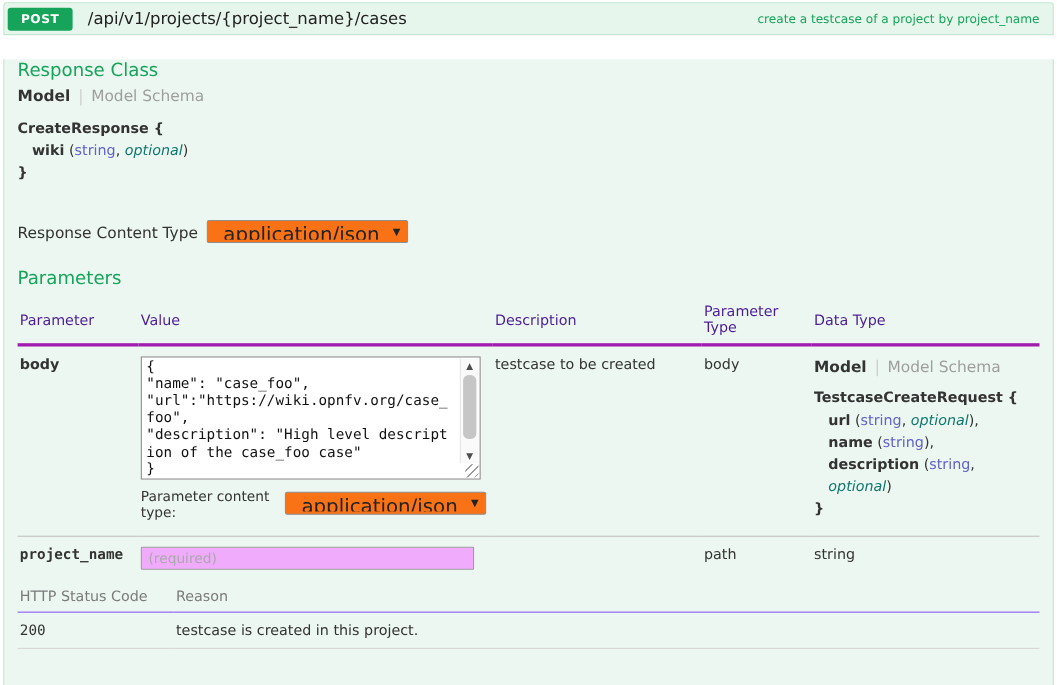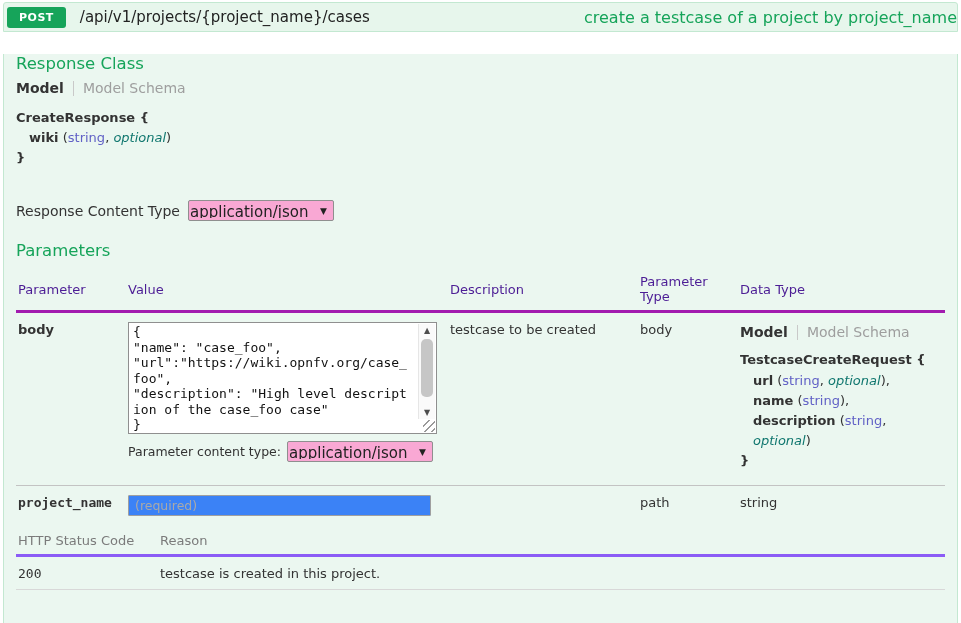--- a/index.html
+++ b/index.html
@@ -7,21 +7,21 @@
   body { font-family:"DejaVu Sans","Liberation Sans",sans-serif; color:#333; width:961px; }
   .page { width:961px; height:623px; background:#fff; overflow:hidden; }
   .operation { margin:2px 3px; }
 
   
   .op-heading { height:30px; background:#e7f6ec; border:1px solid #c3e8d1; border-radius:3px 3px 0 0;
                 display:flex; align-items:center; }
   .method-badge { background:#16a45a; color:#fff; font-size:11px; font-weight:bold; letter-spacing:.5px;
                   text-transform:uppercase; padding:5px 12px; border-radius:3px; margin-left:3px; line-height:1; }
   .path { font-size:15px; color:#222; margin-left:14px; text-decoration:none; }
-  .op-summary { margin-left:auto; font-size:16px; color:#16a45a; text-decoration:none; }
+  .op-summary { margin-left:auto; margin-right:12px; font-size:11px; color:#16a45a; text-decoration:none; }
 
   
   .op-content { background:#ebf7f0; border:1px solid #c3e8d1; border-top:0; min-height:587px;
                 padding:0 12px 14px 12px; }
   h4.section-title { font-size:16.5px; font-weight:400; color:#16a45a; margin:20px 0 7px 0; }
   h4.first { margin-top:22px; }
 
   .sig-tabs { display:flex; align-items:center; font-size:14px; margin-bottom:12px; }
   .tab-active { font-weight:bold; color:#333; cursor:pointer; }
   .tab-sep { width:1px; height:15px; background:#c9c9c9; margin:0 9px; }
@@ -31,23 +31,23 @@
   .sig-head, .sig-close, .sig-name { font-weight:bold; color:#333; }
   .sig-prop { margin-left:13px; }
   .sig-type { color:#6161c6; }
   .sig-opt { font-style:italic; color:#0f766e; }
 
   .rct-row { margin-top:32px; display:flex; align-items:center; font-size:14px; }
   .rct-row .lbl { margin-right:8px; }
 
   
   .select-wrap { position:relative; display:inline-block; }
-  select { -webkit-appearance:none; appearance:none; background:#f9a8d4; border:1px solid #8f8f8f; border-radius:2px;
-           font-family:"DejaVu Sans","Liberation Sans",sans-serif; font-size:15px; color:#222;
-           padding:2px 24px 2px 1px; height:21px; }
+  select { -webkit-appearance:none; appearance:none; background:#f97316; border:1px solid #8f8f8f; border-radius:2px;
+           font-family:"DejaVu Sans","Liberation Sans",sans-serif; font-size:18px; color:#222;
+           padding:2px 24px 2px 14px; height:21px; }
   .caret { position:absolute; right:7px; top:50%; transform:translateY(-52%); font-size:9px; color:#222; pointer-events:none; }
 
   
   table.params { width:100%; border-collapse:collapse; table-layout:fixed; margin-top:2px; }
   table.params th { text-align:left; font-weight:400; font-size:13px; color:#4c1d95;
                     padding:7px 6px 6px 2px; border-bottom:3px solid #a21caf; }
   table.params td { vertical-align:top; font-size:13px; color:#333; padding:9px 6px 10px 2px; }
   tr.row-body td { border-bottom:1px solid #c3c3c3; padding-bottom:14px; }
   .pname { font-weight:bold; font-size:13px; }
   .pname-code { font-family:"DejaVu Sans Mono","Liberation Mono",monospace; font-weight:bold; font-size:13px; }
@@ -60,31 +60,31 @@
   .sbar { position:absolute; top:1px; right:1px; bottom:14px; width:17px; background:#fafafa; border-left:1px solid #e6e6e6; }
   .sbar .sb-btn { position:absolute; left:0; width:100%; height:13px; text-align:center; font-size:8px; color:#4d4d4d; line-height:13px; }
   .sbar .sb-up { top:0; }
   .sbar .sb-down { bottom:0; }
   .sbar .sb-thumb { position:absolute; left:2px; right:2px; top:15px; height:58px; background:#c6c6c6; border-radius:5px; }
   .grip { position:absolute; right:1px; bottom:1px; width:12px; height:12px;
           background:repeating-linear-gradient(-45deg, transparent 0 2px, #9a9a9a 2px 3px, transparent 3px 5px); }
   .pct-row { margin-top:7px; display:flex; align-items:center; font-size:12.5px; }
   .pct-row .lbl { margin-right:6px; }
 
-  input.param-input { width:303px; height:21px; border:1px solid #9f9f9f; border-radius:1px; background:#3b82f6;
+  input.param-input { width:303px; height:21px; border:1px solid #9f9f9f; border-radius:1px; background:#f0abfc;
                       font-family:"DejaVu Sans","Liberation Sans",sans-serif; font-size:12.5px; padding:2px 6px; color:#333; }
   input.param-input::placeholder { color:#a9a9a9; opacity:1; }
 
   .dt-sig { margin-top:2px; }
   .dt-sig .sig-tabs { margin-bottom:10px; }
 
   
   table.errors { width:100%; border-collapse:collapse; table-layout:fixed; }
   table.errors th { text-align:left; font-weight:400; font-size:13px; color:#7b7b7b;
-                    padding:7px 6px 6px 2px; border-bottom:3px solid #8b5cf6; }
+                    padding:7px 6px 6px 2px; border-bottom:1px solid #8b5cf6; }
   table.errors td { font-size:13px; color:#333; padding:9px 6px 8px 2px; border-bottom:1px solid #d8d8d8; }
   td.code { font-family:"DejaVu Sans Mono","Liberation Mono",monospace; font-size:13px; }
 </style>
 </head>
 <body>
 
 <div class="page">
   <div class="operation">
 
     <div class="op-heading">

